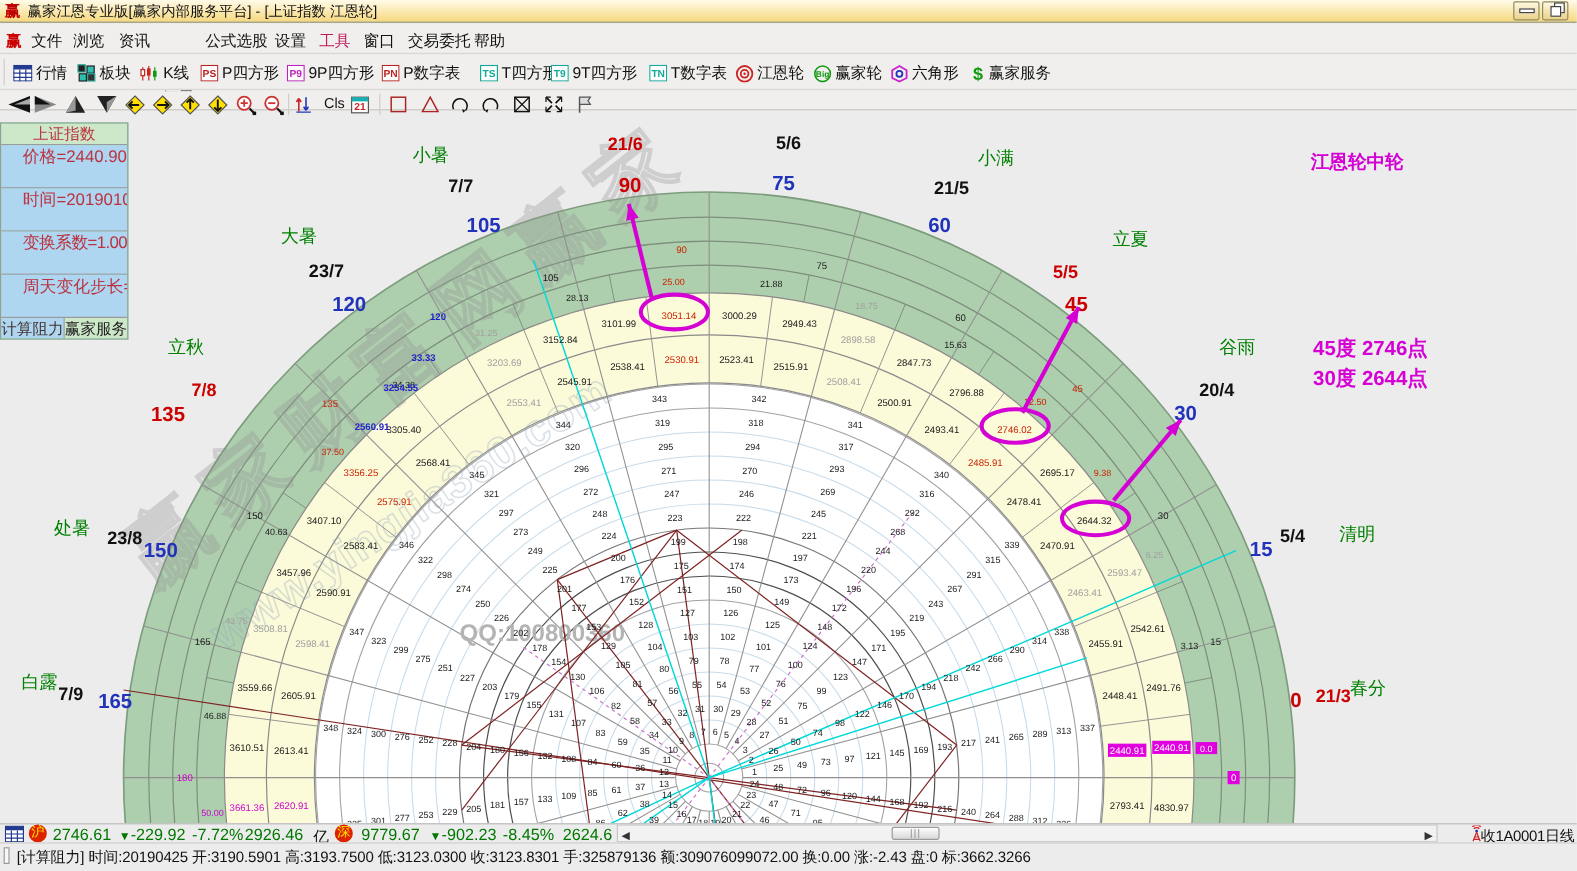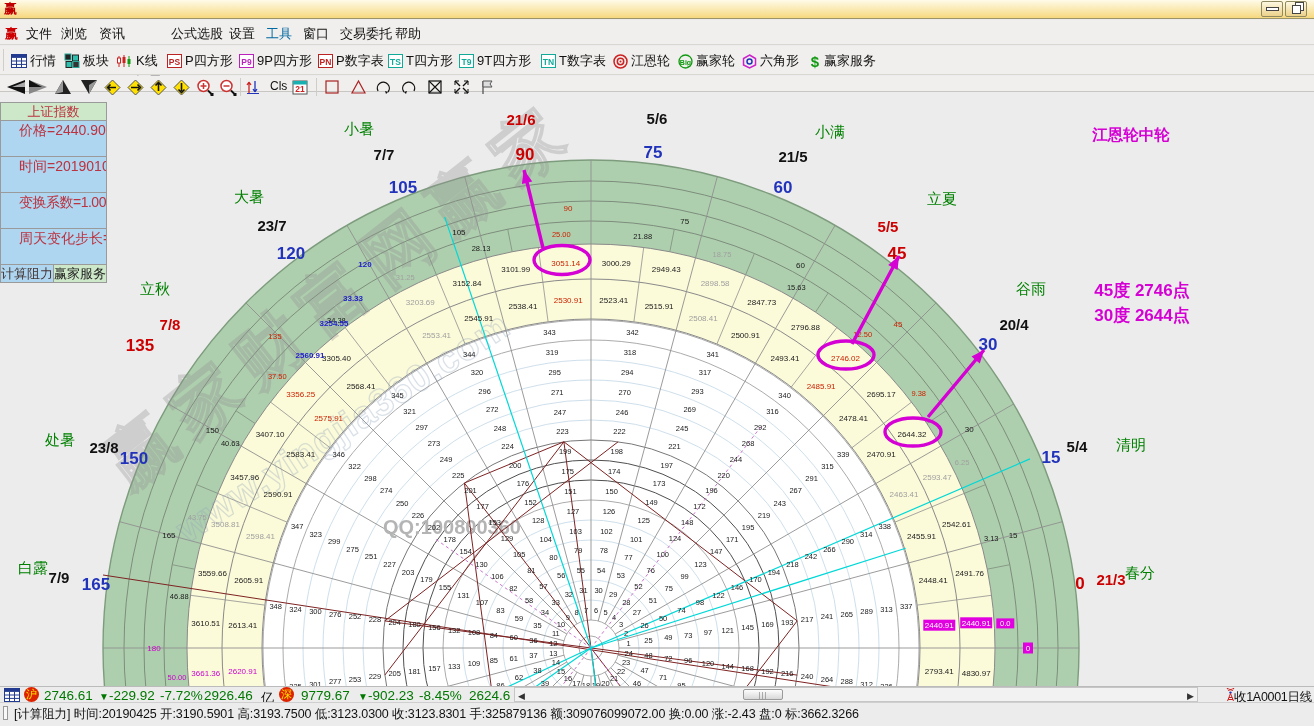--- a/index.html
+++ b/index.html
@@ -23,36 +23,37 @@
 #srow2{position:absolute;left:0;top:702px;width:1314px;height:24px;background:#ececec;border-top:1px solid #cfcfcf;font-size:12.5px;color:#111}
 .gq{color:#007800;position:absolute;top:1px;white-space:nowrap;font-size:13.5px}
 #scrollb{position:absolute;left:514px;top:0px;width:684px;height:15px;background:#f2f2f2;border:1px solid #c6c6c6}
 #thumb{position:absolute;left:228px;top:1px;width:40px;height:11px;background:linear-gradient(#fdfdfd,#d8d8d8);border:1px solid #9a9a9a;border-radius:2px;color:#888;font-size:8px;line-height:10px;text-align:center;letter-spacing:1px}
 .sarr{position:absolute;top:3px;font-size:9px;color:#333}
 svg text{font-family:"Liberation Sans",sans-serif}
 </style></head><body>
 <div id="page">
 <div id="titlebar">
       <span class="logo">赢</span>
+      <span>赢家江恩专业版[赢家内部服务平台] - [上证指数 江恩轮]</span>
       <span class="winbtn" style="right:31px">
         <span style="display:block;width:13px;height:4px;border:1px solid #444;background:#fff"></span>
       </span>
       <span class="winbtn" style="right:7px">
         <span style="display:block;width:9px;height:9px;border:1px solid #444;background:#fff;box-shadow:3px -3px 0 -1px #fff,3px -3px 0 0 #444"></span>
       </span>
     </div>
     <div id="menubar">
       <span class="itm" style="left:5px;color:#cc0000;font-weight:bold">赢</span>
       <span class="itm" style="left:26px;color:#111;">文件</span>
       <span class="itm" style="left:61px;color:#111;">浏览</span>
       <span class="itm" style="left:99px;color:#111;">资讯</span>
       <span class="itm" style="left:136px;color:#111;margin-top:48px;">江恩</span>
       <span class="itm" style="left:171px;color:#111;">公式选股</span>
       <span class="itm" style="left:229px;color:#111;">设置</span>
-      <span class="itm" style="left:266px;color:#0369a1;">工具</span>
+      <span class="itm" style="left:266px;color:#be185d;">工具</span>
       <span class="itm" style="left:303px;color:#111;">窗口</span>
       <span class="itm" style="left:340px;color:#111;">交易委托</span>
       <span class="itm" style="left:395px;color:#111;">帮助</span>
     </div>
     <div id="toolbar1">
       <span style="position:absolute;left:3px;top:3px;width:1px;height:22px;background:#d0cec9"></span>
       <span class="t1" style="left:11px">
         <svg width="16" height="14">
           <rect x="0.5" y="0.5" width="15" height="13" fill="#fff" stroke="#223a8f"></rect>
           <rect x="0.5" y="0.5" width="15" height="3.4" fill="#223a8f"></rect>
@@ -94,21 +95,21 @@
         </svg>
         <span>9P四方形</span>
       </span>
       <span class="t1" style="left:318px">
         <svg width="15" height="14">
           <rect x="0.5" y="0.5" width="14" height="13" fill="#fff" stroke="#bb2222"></rect>
           <text x="7.5" y="10.5" text-anchor="middle" font-size="8.5" font-weight="bold" fill="#bb2222">PN</text>
         </svg>
         <span>P数字表</span>
       </span>
-      <span class="t1" style="left:388px">
+      <span class="t1" style="left:400px">
         <svg width="15" height="14">
           <rect x="0.5" y="0.5" width="14" height="13" fill="#fff" stroke="#11aa99"></rect>
           <text x="7.5" y="10.5" text-anchor="middle" font-size="8.5" font-weight="bold" fill="#11aa99">TS</text>
         </svg>
         <span>T四方形</span>
       </span>
       <span class="t1" style="left:459px">
         <svg width="15" height="14">
           <rect x="0.5" y="0.5" width="14" height="13" fill="#fff" stroke="#11aa99"></rect>
           <text x="7.5" y="10.5" text-anchor="middle" font-size="8.5" font-weight="bold" fill="#11aa99">T9</text>

